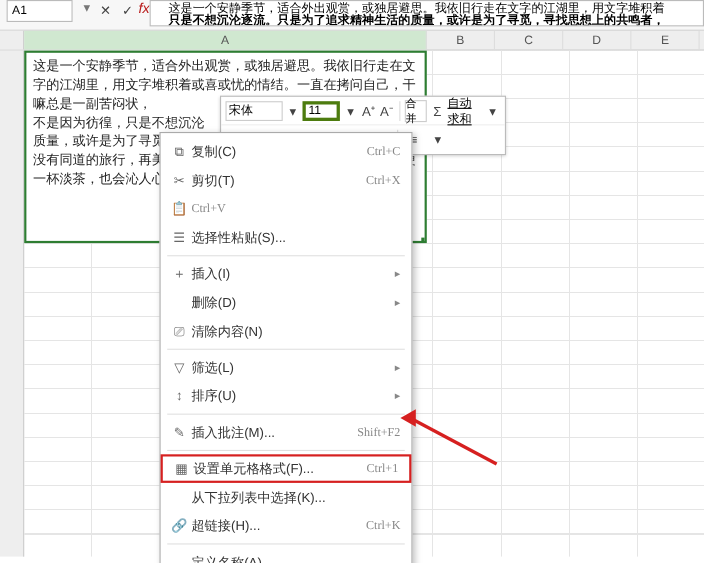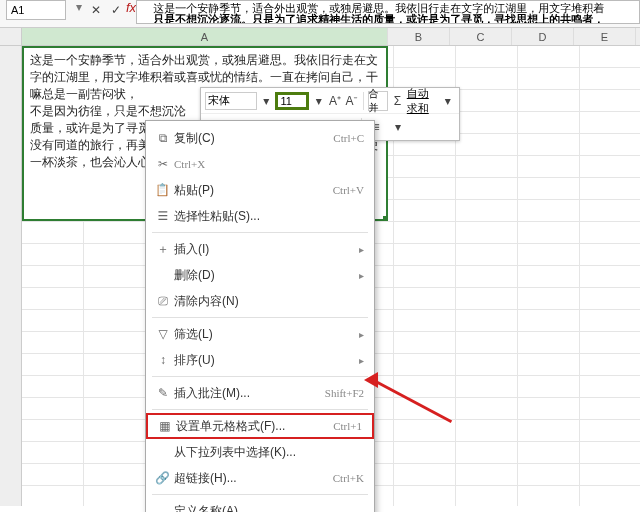--- a/index.html
+++ b/index.html
@@ -125,25 +125,25 @@
 </div>
 
 <div class="ctx">
   <div class="ctx-item">
     <span class="ctx-ico">⧉</span>
     <span class="ctx-label">复制(C)</span>
     <span class="ctx-sc">Ctrl+C</span>
   </div>
   <div class="ctx-item">
     <span class="ctx-ico">✂</span>
+    <span class="ctx-label">剪切(T)</span>
     <span class="ctx-sc">Ctrl+X</span>
   </div>
   <div class="ctx-item">
     <span class="ctx-ico">📋</span>
-    <span class="ctx-label">粘贴(P)</span>
     <span class="ctx-sc">Ctrl+V</span>
   </div>
   <div class="ctx-item">
     <span class="ctx-ico">☰</span>
     <span class="ctx-label">选择性粘贴(S)...</span>
   </div>
   <div class="ctx-sep"></div>
   <div class="ctx-item">
     <span class="ctx-ico">＋</span>
     <span class="ctx-label">插入(I)</span>

